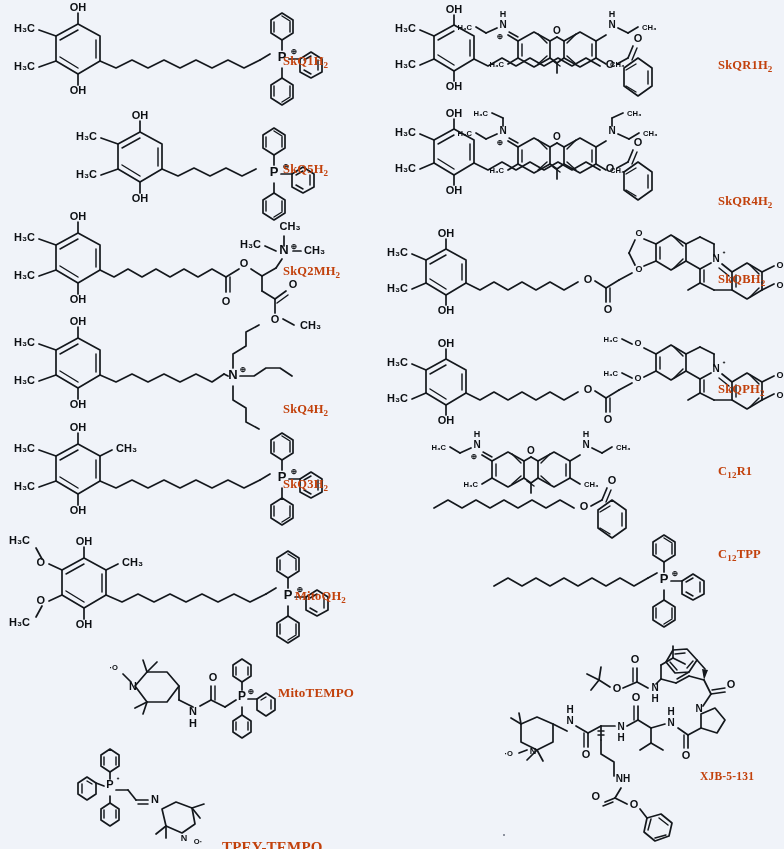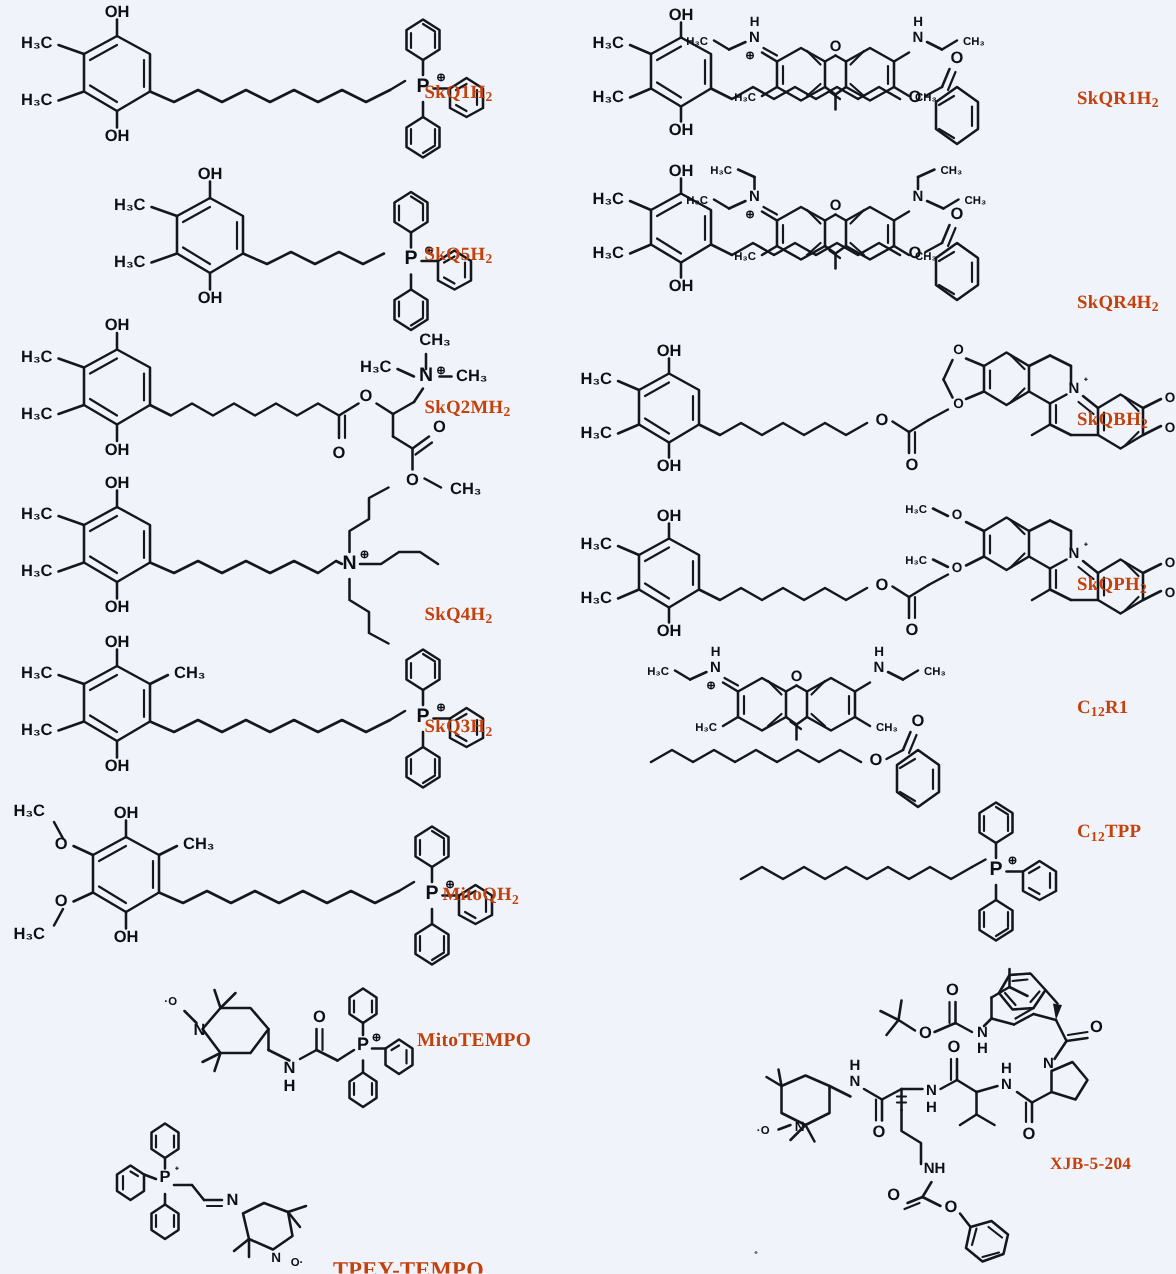--- a/index.html
+++ b/index.html
@@ -859,17 +859,17 @@
   <text x="180" y="27" text-anchor="middle">O</text>
   <line class="bond" x1="182" y1="46" x2="168" y2="52"></line>
   <text x="162" y="56" text-anchor="middle">O</text>
 
   <line class="bond" x1="155" y1="51" x2="144" y2="44"></line>
   <line class="bond" x1="144" y1="44" x2="132" y2="38"></line>
   <line class="bond" x1="144" y1="44" x2="146" y2="31"></line>
   <line class="bond" x1="144" y1="44" x2="136" y2="54"></line>
 </svg>
 </div>
-<div class="lbl" style="left: 700px; top: 771px; font-size: 11.5px;">XJB-5-204</div>
+<div class="lbl" style="left: 700px; top: 771px; font-size: 11.5px;">XJB-5-131</div>
 
 <div class="dot" style="left:503px;top:834px;"></div>
 
 </div>
 
 </body></html>

